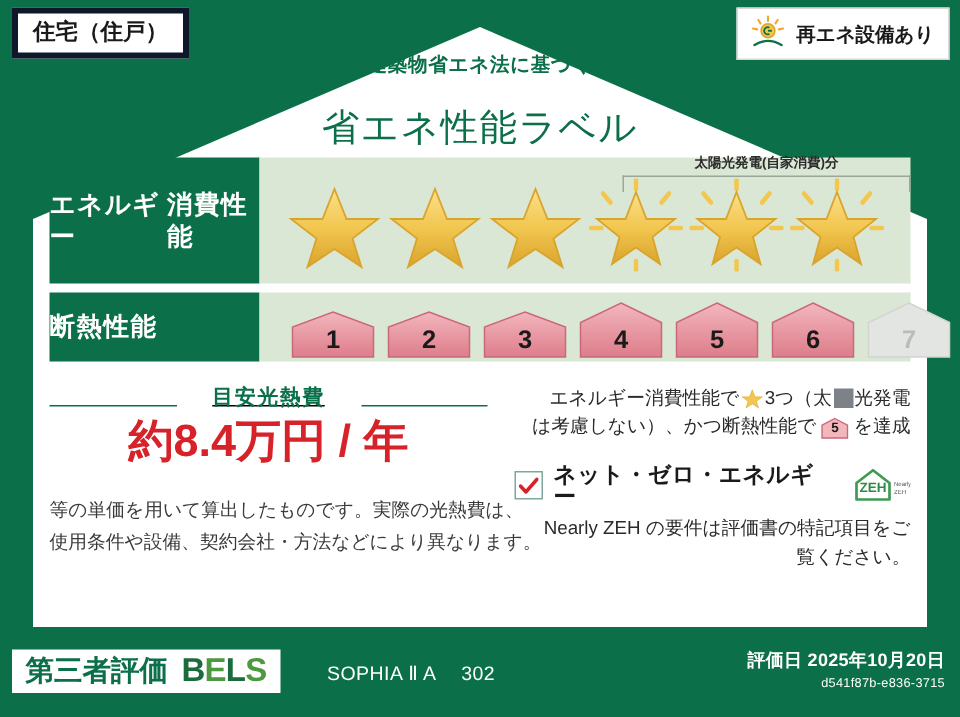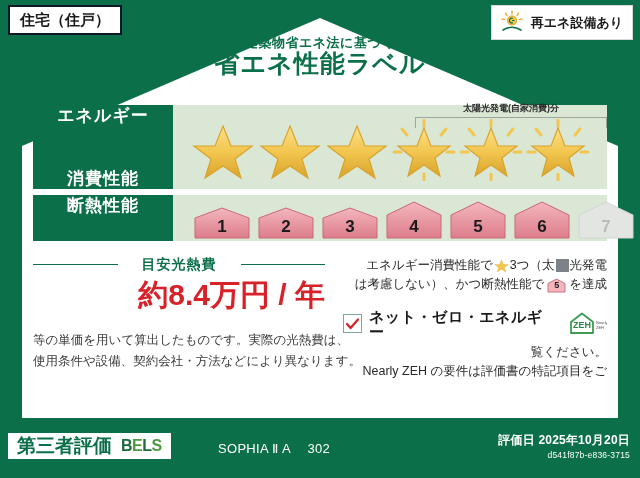--- a/index.html
+++ b/index.html
@@ -15,49 +15,49 @@
   .green-bg{position:absolute;left:0;top:0;width:640px;height:478px;background:#0b7049;}
   .house{
     position:absolute;left:22px;top:18px;width:596px;height:400px;
     background:#ffffff;
     clip-path:polygon(50% 0%, 100% 32%, 100% 100%, 0% 100%, 0% 32%);
   }
 
   
   .badge-type{
     position:absolute;left:8px;top:5px;
-    background:#ffffff;border:2px solid #0f172a;
+    background:#ffffff;border:4px solid #0f172a;
     padding:5px 10px 6px 10px;
     font-size:15px;font-weight:bold;color:#1a1a1a;
     letter-spacing:0px;line-height:1;
     z-index:6;
   }
   .badge-renew{
     position:absolute;right:7px;top:5px;
     background:#ffffff;border:1px solid #d8d8d8;
     padding:4px 9px 5px 7px;
     display:flex;align-items:center;gap:6px;
     z-index:6;
   }
   .badge-renew .txt{font-size:13px;font-weight:bold;color:#1a1a1a;line-height:1;}
   .sun-ico{width:26px;height:24px;display:block;}
 
   
   .hdr{
     position:absolute;left:0;right:0;top:36px;text-align:center;z-index:5;
   }
   .hdr .sub{font-size:13px;font-weight:bold;color:#0b7049;letter-spacing:.5px;line-height:1;}
-  .hdr .main{font-size:25px;font-weight:bold;color:#0b7049;letter-spacing:1px;margin-top:2px;line-height:1;}
+  .hdr .main{font-size:25px;font-weight:normal;color:#0b7049;letter-spacing:1px;margin-top:24px;line-height:1;}
 
   
   .perf{position:absolute;left:33px;top:105px;width:574px;}
   .row{display:flex;align-items:stretch;margin-bottom:6px;}
   .row-label{
     width:140px;background:#0b7049;color:#fff;
-    display:flex;flex-direction:column;align-items:center;justify-content:space-between;
+    display:flex;flex-direction:row;align-items:center;justify-content:flex-start;
     font-size:17px;font-weight:bold;letter-spacing:1px;line-height:1.25;
   }
   .row-body{flex:1;background:#dbe7d5;position:relative;}
 
   .row-energy .row-label{height:84px;}
   .row-energy .row-body{height:84px;}
   .row-insul .row-label{height:46px;}
   .row-insul .row-body{height:46px;}
 
   
@@ -84,27 +84,28 @@
     font-size:17px;font-weight:bold;color:#1a1a1a;line-height:1;
   }
   .hbox.off .hnum{color:#b9bcba;}
 
   
   .lower{position:absolute;left:33px;top:252px;width:574px;height:160px;display:flex;}
   .col-left{width:292px;position:relative;}
   .col-right{flex:1;position:relative;padding-left:18px;}
 
   .cost-head{
-    display:flex;align-items:center;justify-content:center;gap:24px;
+    display:flex;align-items:flex-end;justify-content:center;gap:24px;
     margin-top:5px;
+    text-decoration:underline;
   }
   .cost-head .ln{flex:1;height:1px;background:#0b7049;}
   .cost-head .tx{font-size:14px;font-weight:bold;color:#0b7049;letter-spacing:1px;line-height:1;}
   .cost-val{
-    text-align:right;color:#d7222a;font-weight:bold;
+    text-align:center;color:#d7222a;font-weight:bold;
     font-size:30px;letter-spacing:0px;margin-top:9px;line-height:1;
   }
   .cost-desc{
     margin-top:20px;font-size:12.5px;color:#3a3a3a;line-height:1.65;
     letter-spacing:0px;
   }
   .cost-desc div{white-space:nowrap;}
 
   .chk-row{display:flex;align-items:center;gap:7px;}
   .chk{
@@ -131,21 +132,21 @@
 
   
   .footer{
     position:absolute;left:0;right:0;bottom:0;height:56px;background:#0b7049;z-index:7;
   }
   .bels-box{
     position:absolute;left:8px;top:11px;background:#ffffff;
     padding:3px 9px 4px 9px;display:flex;align-items:center;gap:9px;
   }
   .bels-box .jp{font-size:19px;font-weight:bold;color:#0b7049;letter-spacing:0px;line-height:1;}
-  .bels-box .en{font-size:16px;font-weight:bold;letter-spacing:-.5px;line-height:1;}
+  .bels-box .en{font-size:22px;font-weight:bold;letter-spacing:-.5px;line-height:1;}
   .bels-box .en .b1{color:#1c6b3c;}
   .bels-box .en .b2{color:#4c9a3f;}
   .bels-box .en .b3{color:#1c6b3c;}
   .bels-box .en .b4{color:#4c9a3f;}
   .prop{
     position:absolute;left:218px;top:20px;color:#ffffff;font-size:13px;line-height:1;letter-spacing:.3px;
   }
   .footer-right{position:absolute;right:10px;top:12px;text-align:right;color:#ffffff;}
   .footer-right .d{font-size:12px;font-weight:bold;line-height:1;letter-spacing:.2px;}
   .footer-right .id{font-size:8.5px;margin-top:5px;line-height:1;letter-spacing:.2px;}
@@ -388,22 +389,22 @@
           <span class="zeh-logo">
             <svg width="40" height="26" viewBox="0 0 40 26">
               <path d="M4 11 L15 2.5 L26 11 L26 22 L4 22 Z" fill="none" stroke="#3f9a52" stroke-width="1.8" stroke-linejoin="round"></path>
               <text x="15" y="17" text-anchor="middle" font-family="Liberation Sans, sans-serif" font-size="9" font-weight="bold" fill="#2f8a46">ZEH</text>
               <text x="29" y="13" font-family="Liberation Sans, sans-serif" font-size="4" fill="#555">Nearly</text>
               <text x="29" y="18" font-family="Liberation Sans, sans-serif" font-size="4" fill="#555">ZEH</text>
             </svg>
           </span>
         </div>
         <div class="body">
+          <div>Nearly ZEH の要件は評価書の特記項目をご</div>
           <div>覧ください。</div>
-          <div>Nearly ZEH の要件は評価書の特記項目をご</div>
         </div>
       </div>
 
     </div>
   </div>
 
   <div class="footer">
     <div class="bels-box">
       <span class="jp">第三者評価</span>
       <span class="en"><span class="b1">B</span><span class="b2">E</span><span class="b3">L</span><span class="b4">S</span></span>

